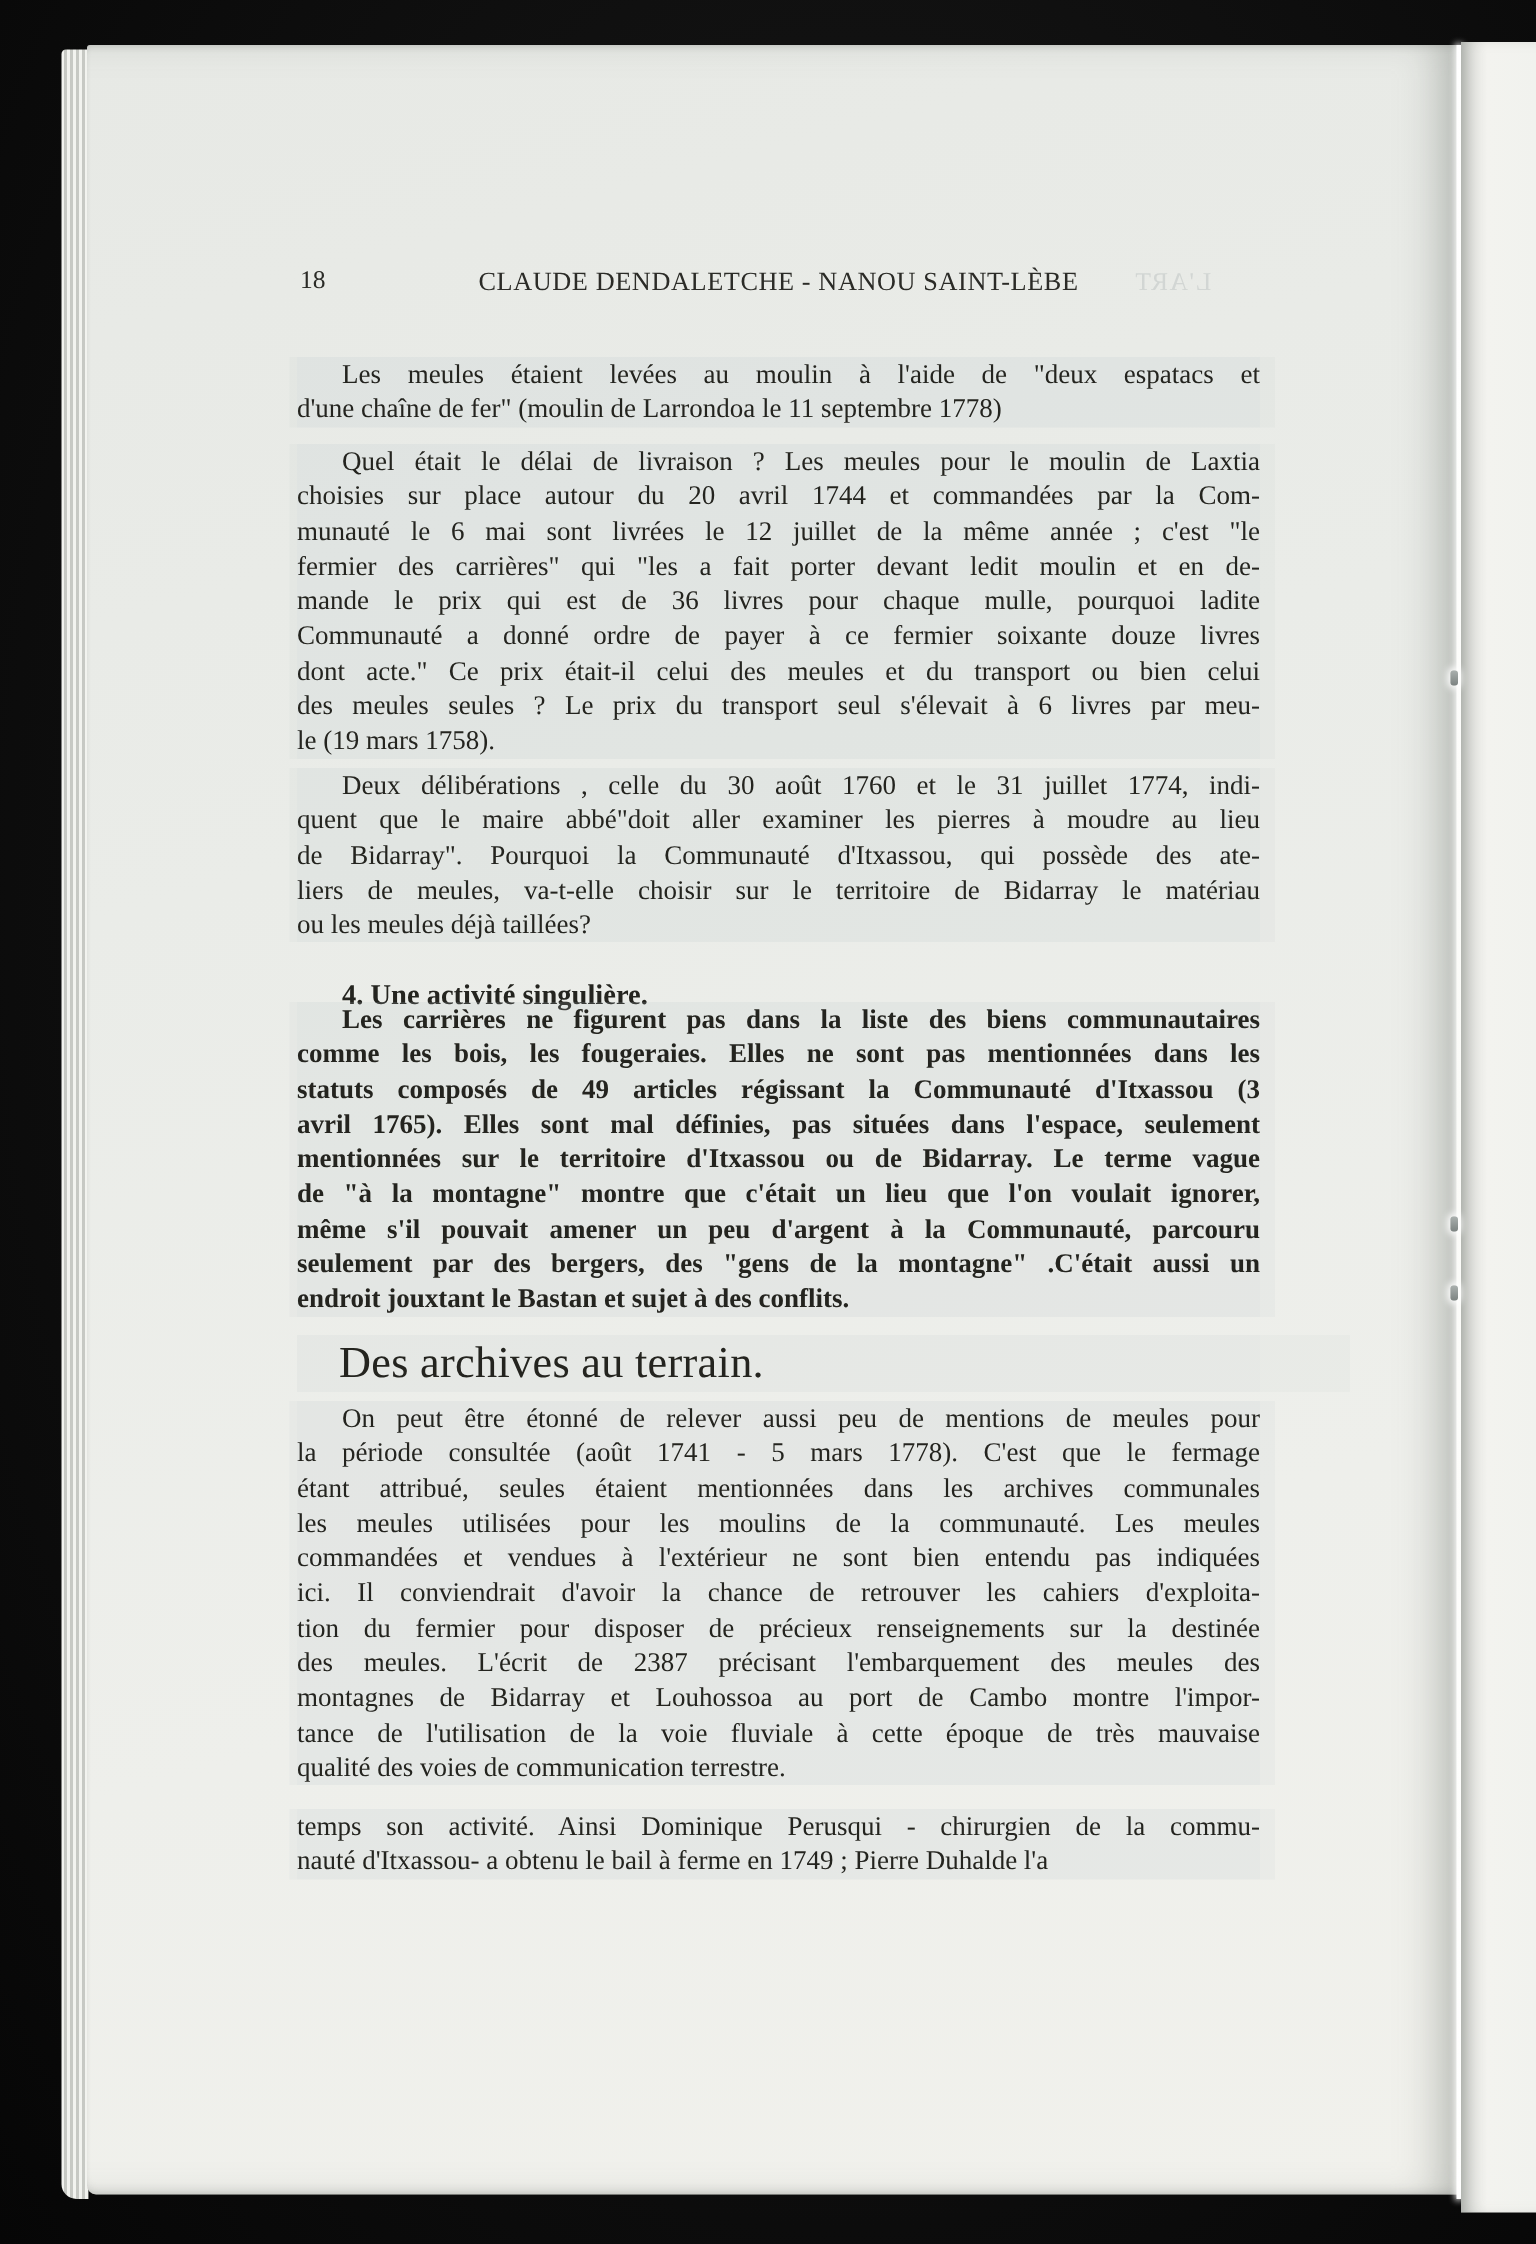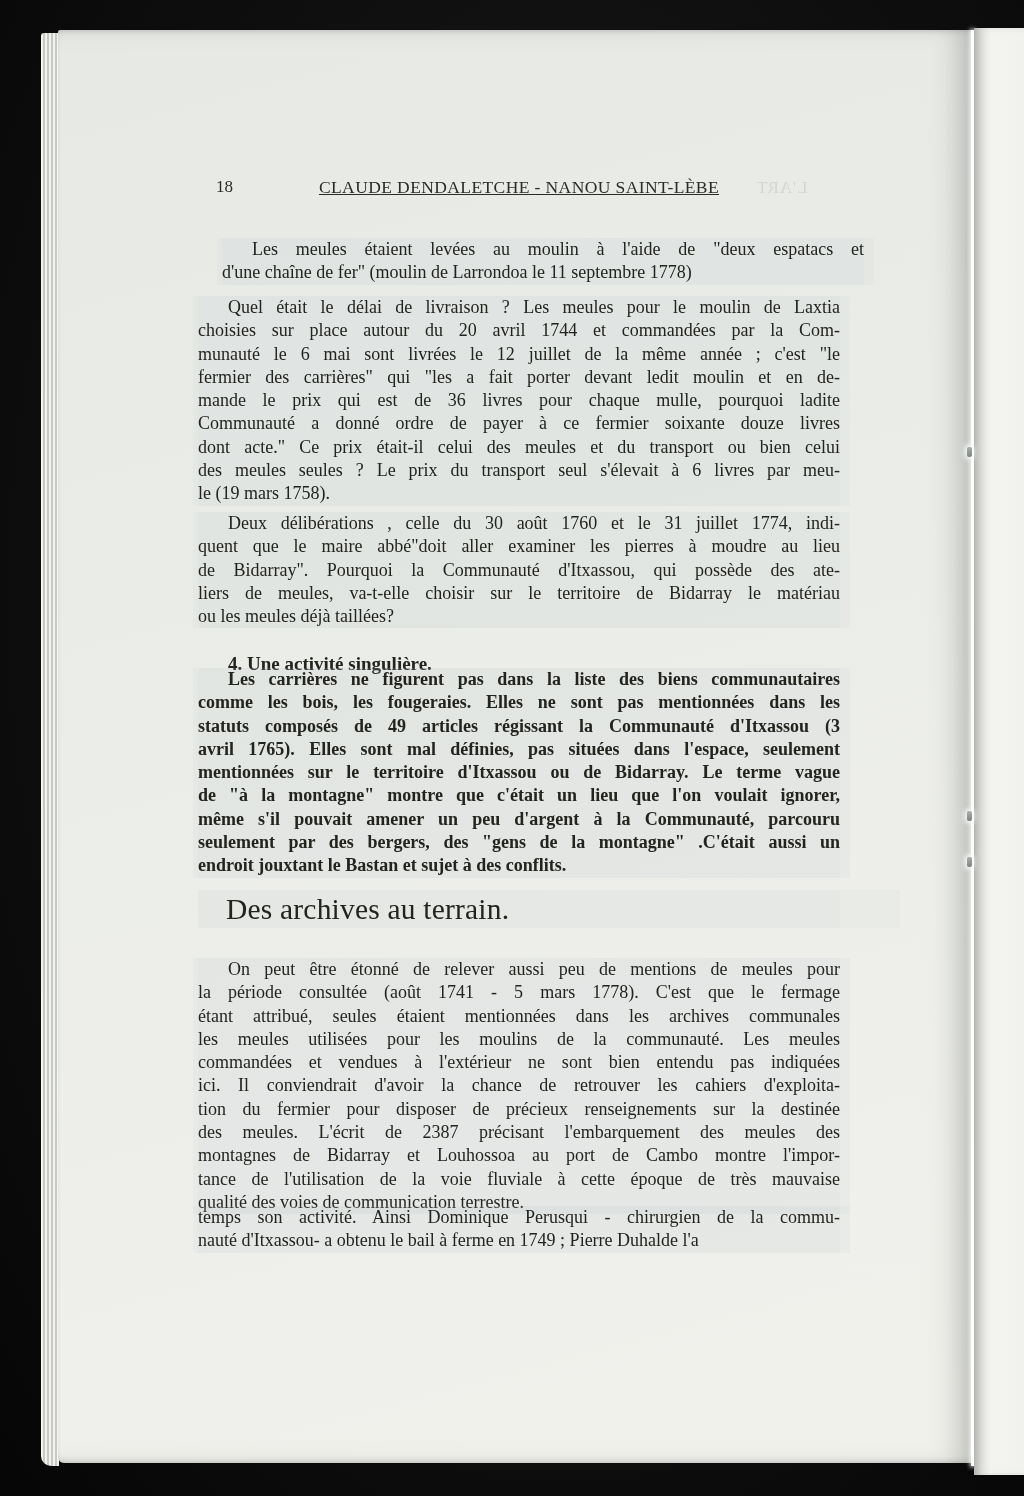--- a/index.html
+++ b/index.html
@@ -55,30 +55,28 @@
   #staple-1 { top: 447px; }
   #staple-2 { top: 811px; }
   #staple-3 { top: 857px; }
 
   
   .page-number {
     position: absolute;
     left: 142px; top: 146px;
     font-size: 17px; line-height: 22px;
     color: #2b2b27;
-    margin-left: 16px;
   }
   .running-header {
     position: absolute;
     left: 140px; top: 146px; width: 642px;
     text-align: center;
     font-size: 17.5px; line-height: 22px;
     letter-spacing: 0.4px;
     color: #2b2b27;
-    text-decoration: underline;
   }
   .show-through {
     position: absolute;
     left: 698px; top: 148px;
     transform: scaleX(-1);
     font-size: 17px;
     color: rgba(95,105,112,0.16);
     letter-spacing: 1px;
   }
   #text-blocks { position: absolute; left: 0; top: 0; width: 100%; height: 100%; }
@@ -105,27 +103,27 @@
   .block.section-title {
     font-weight: normal;
     font-size: 29.5px;
     text-indent: 28px;
     line-height: 38px;
     letter-spacing: 0.2px;
     background: rgba(182,192,196,0.12);
     box-shadow: 60px 0 0 rgba(182,192,196,0.08);
   }
   
-  #blk-para-meules-levees  { top: 208px; margin-left: 24px; }
+  #blk-para-meules-levees  { top: 208px; }
   #blk-para-delai-livraison { top: 266px; }
   #blk-para-deliberations  { top: 482px; }
   #blk-heading-activite    { top: 621px; }
   #blk-para-carrieres      { top: 638px; font-weight: bold; }
   #blk-heading-archives    { top: 860px; }
-  #blk-para-mentions       { top: 928px; }
+  #blk-para-mentions       { top: 904px; }
   #blk-para-fermier        { top: 1176px; }
 </style>
 </head>
 <body>
 
 <div class="page-stack"></div>
 
 <div class="book-page">
   <div class="page-number">18</div>
   <div class="running-header">CLAUDE DENDALETCHE - NANOU SAINT-LÈBE</div>

